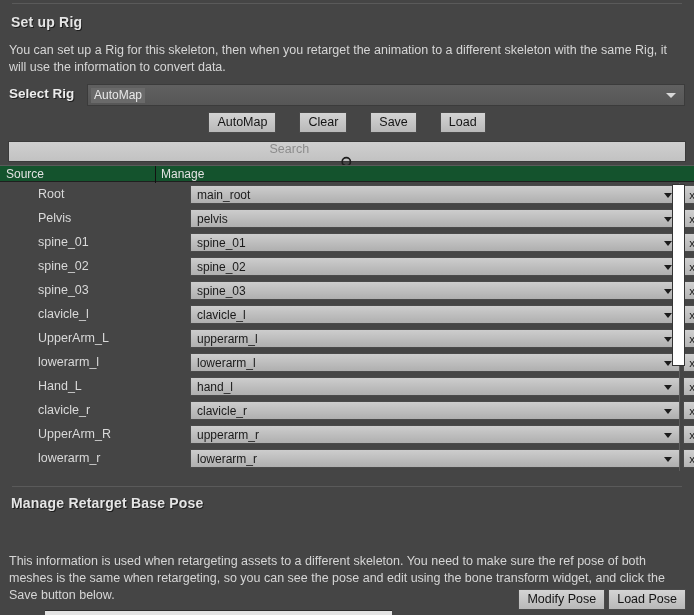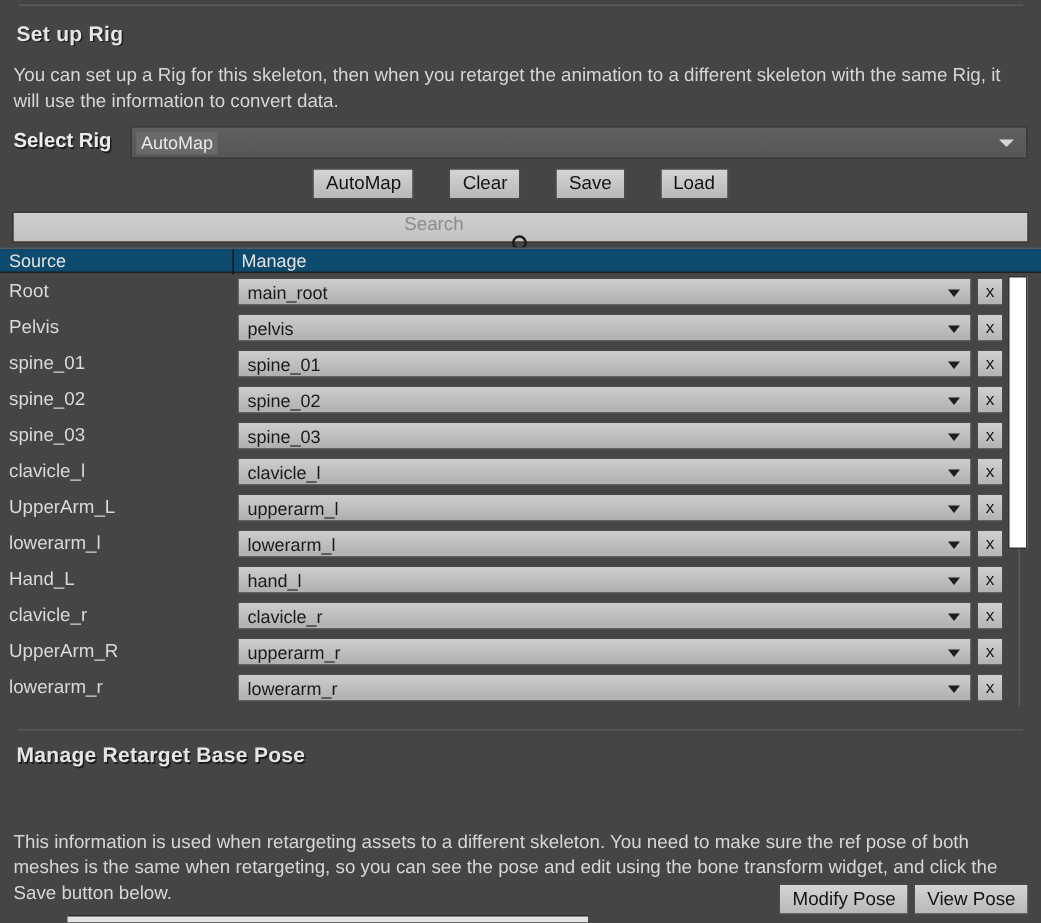--- a/index.html
+++ b/index.html
@@ -88,41 +88,41 @@
     font-family: "Liberation Sans", sans-serif;
     font-size: 12.5px; color: #2a2a2a;
     padding-left: 6px;
   }
   #search-input::placeholder { color: #8c8c8c; }
   #search-icon { width: 26px; display: flex; align-items: center; justify-content: center; }
 
   
   #table-header {
     position: absolute; left: 0; top: 165px; width: 694px; height: 17px;
-    background: #0c4a6e;
+    background: #14532d;
     border-top: 1px solid #5a5a5a;
     border-bottom: 1px solid #1f1f1f;
   }
   .col-head {
     position: absolute; top: 1px;
     font-size: 12px; color: #e2e2e2;
   }
   #col-source { left: 6px; }
   #col-target { left: 161px; }
   #col-divider {
     position: absolute; left: 155px; top: 0; width: 1px; height: 17px;
     background: #121212;
   }
 
   #table-body {
     position: absolute; left: 0; top: 183px; width: 694px; height: 290px;
     overflow: hidden;
   }
   .row {
-    position: relative; height: 24px; width: 630px;
+    position: relative; height: 24px; width: 630px; margin-left: 32px;
   }
   .src {
     position: absolute; left: 6px; top: 4px;
     font-size: 12.5px; color: #d9d9d9;
   }
   .tgt-combo {
     position: absolute; left: 158px; top: 2px; width: 490px; height: 19px;
     background: linear-gradient(#cdcdcd, #afafaf);
     border: 1px solid #4a4a4a;
     display: flex; align-items: center;
@@ -317,16 +317,16 @@
 <div id="scroll-thumb"></div>
 
 <div id="manage-rule"></div>
 
 <div class="section-title" id="manage-title">Manage Retarget Base Pose</div>
 
 <div class="section-desc" id="manage-desc">This information is used when retargeting assets to a different skeleton. You need to make sure the ref pose of both meshes is the same when retargeting, so you can see the pose and edit using the bone transform widget, and click the Save button below.</div>
 
 <div id="pose-buttons">
     <button class="btn">Modify Pose</button>
-    <button class="btn">View Pose</button>
+    <button class="btn">Load Pose</button>
   </div>
 
 <div id="bottom-strip"></div>
 
 </body></html>

